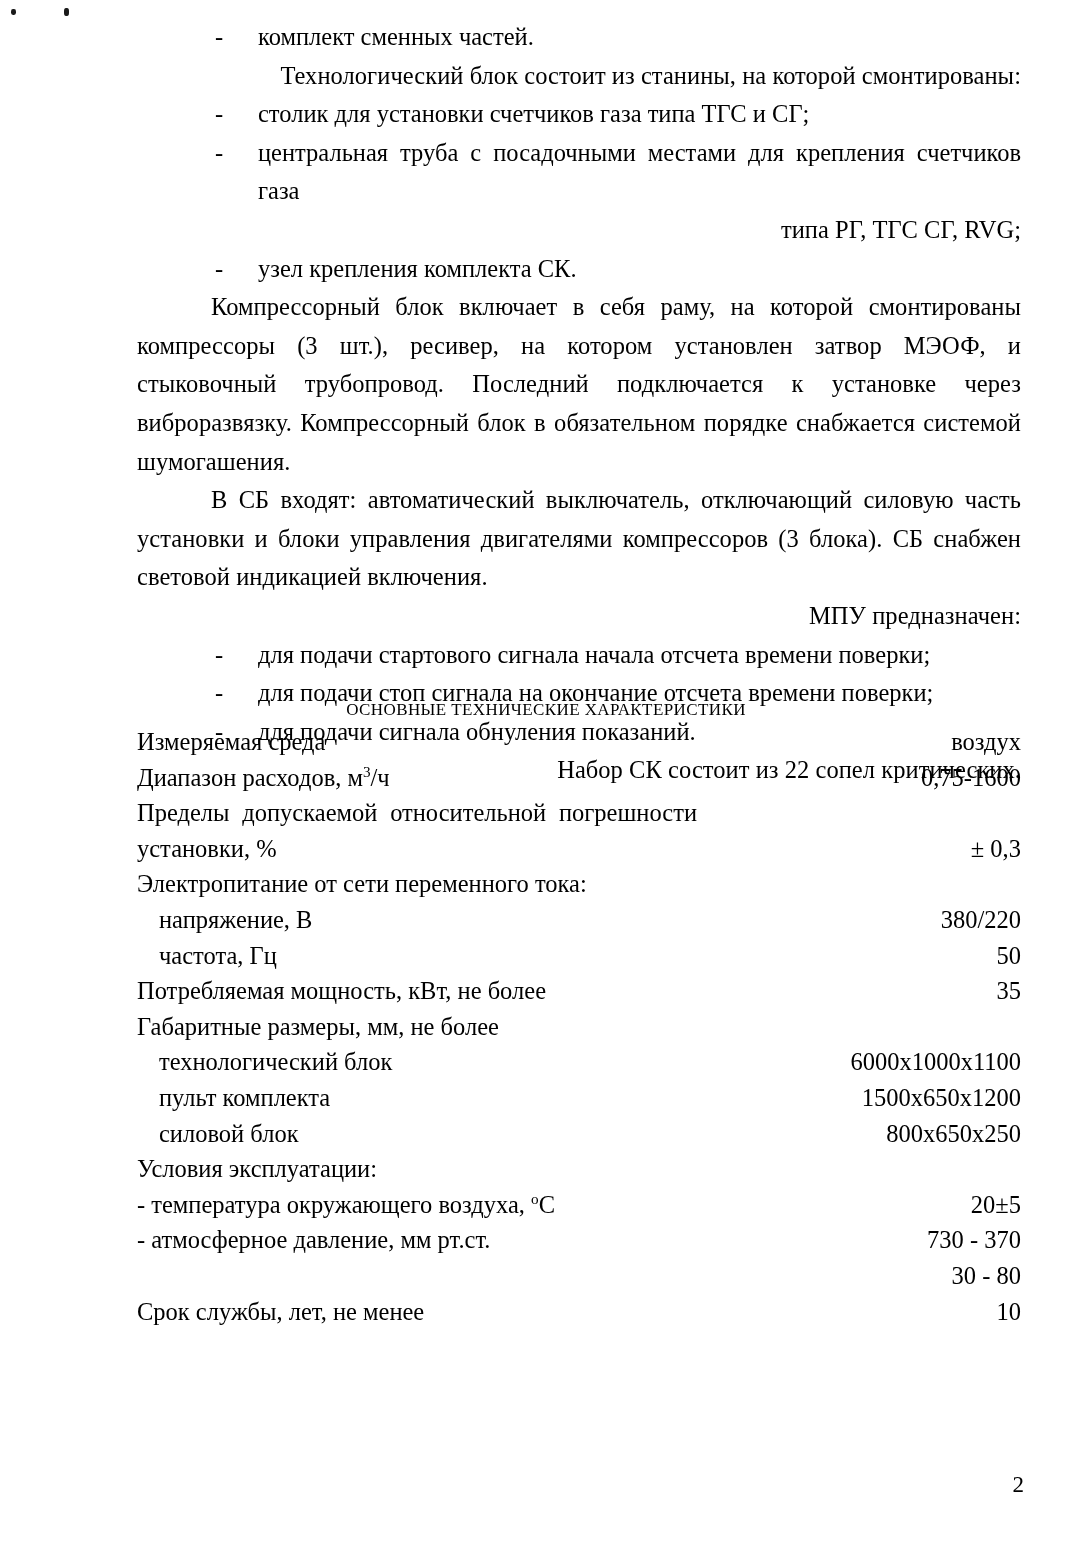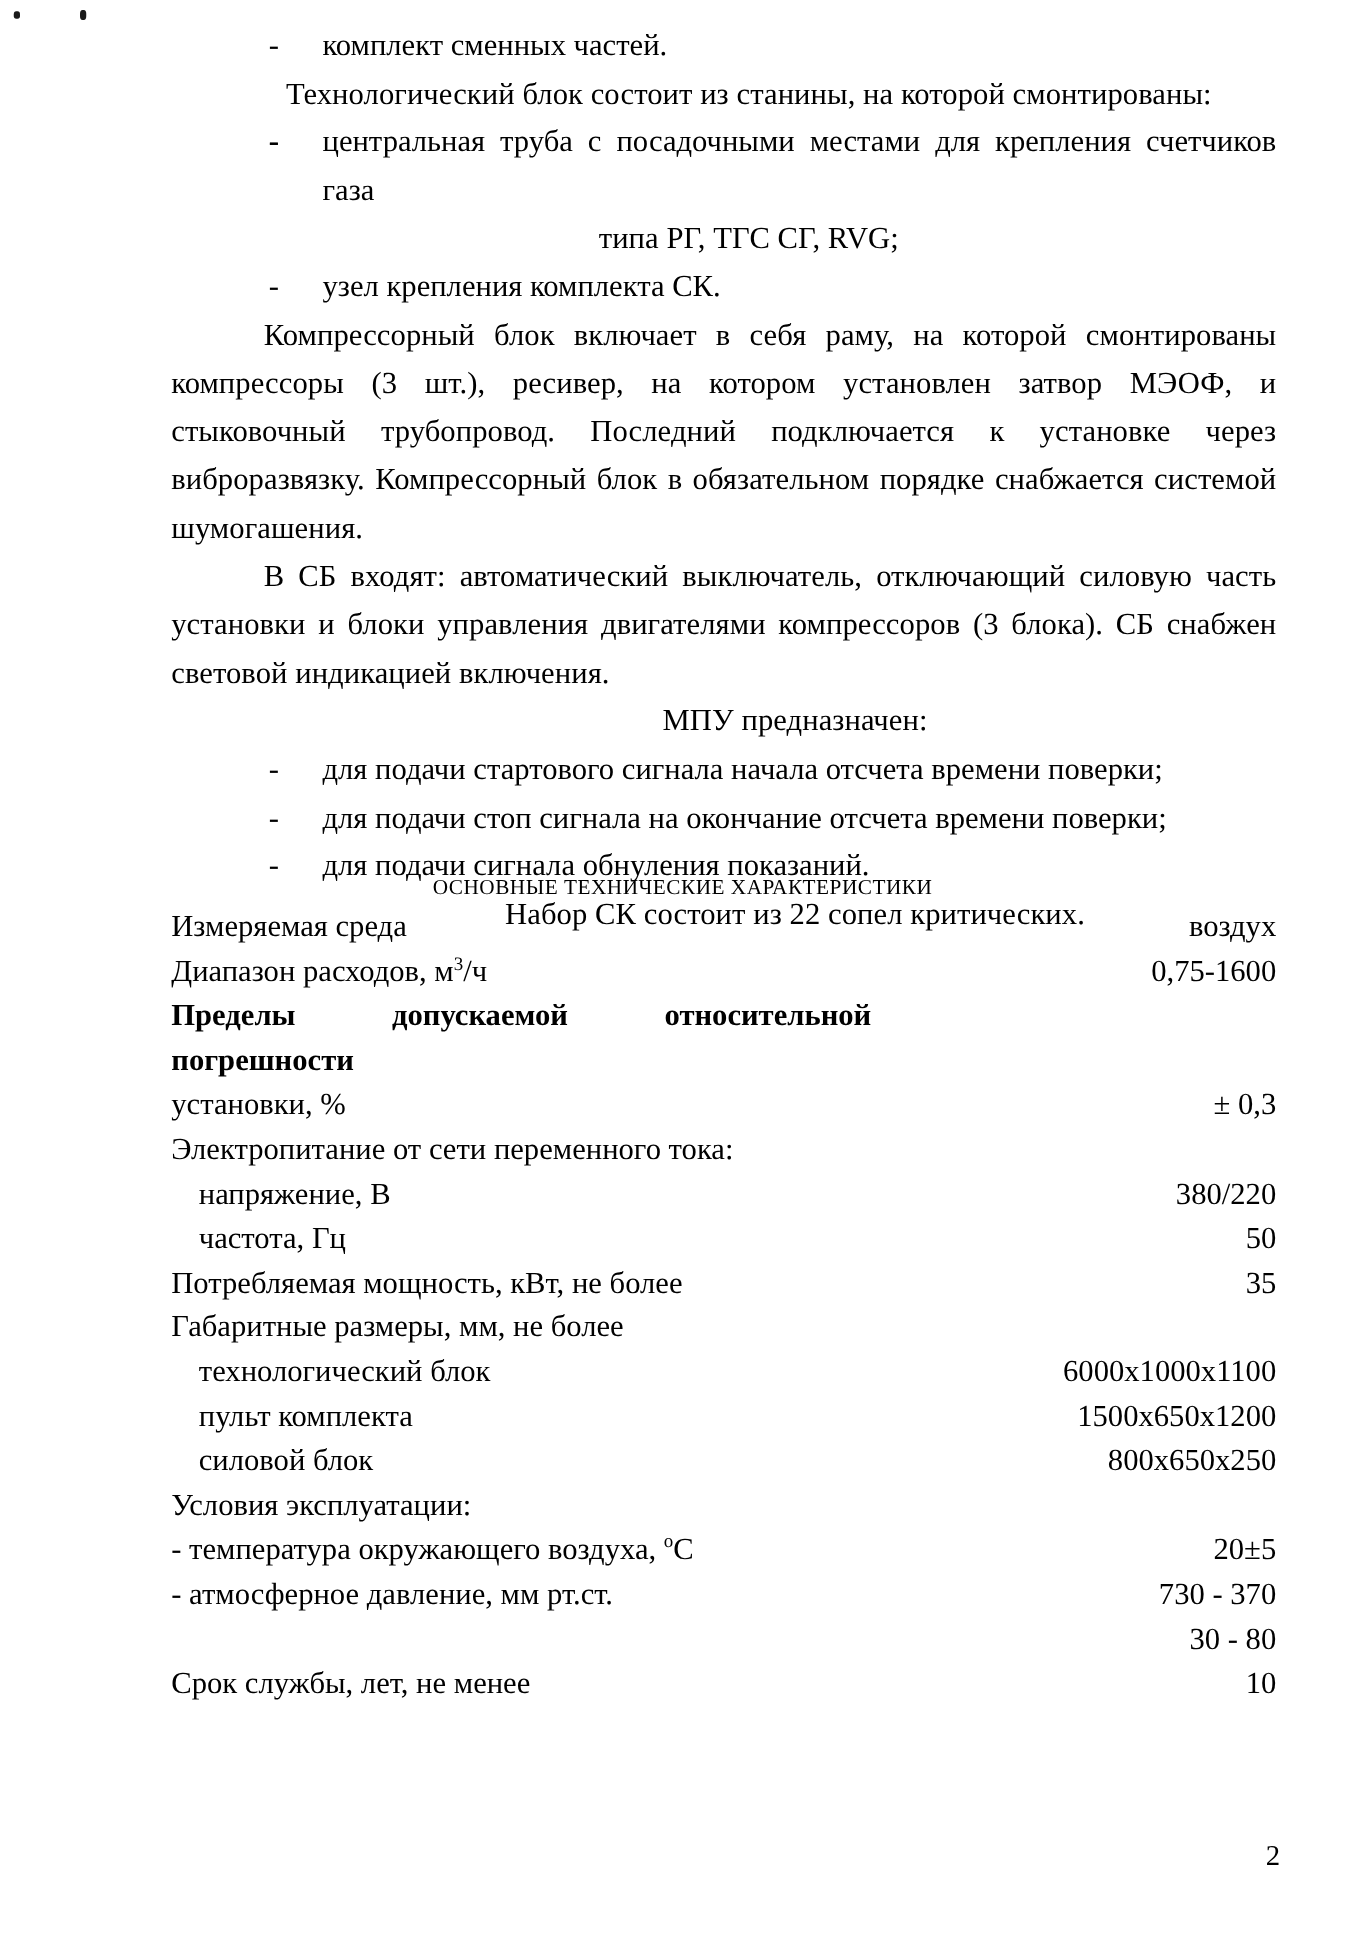--- a/index.html
+++ b/index.html
@@ -34,21 +34,21 @@
   }
 
   p.para {
     margin: 0;
     font-size: 24.5px;
     line-height: 38.6px;
     text-align: justify;
     text-indent: 74px;
     letter-spacing: 0.05px;
   }
-  p.para.nojust { text-align: center; margin-left: 40px; }
+  p.para.nojust { text-align: right; margin-left: 40px; }
 
   
   .li {
     margin: 0;
     font-size: 24.5px;
     line-height: 38.6px;
     text-align: justify;
     position: relative;
     padding-left: 121px;
   }
@@ -87,21 +87,20 @@
   .spec-row .lbl.indent1 { padding-left: 22px; font-family: Liberation Serif, serif; }
   .spec-row .val {
     position: absolute;
     right: 0;
     top: 0;
     text-align: right;
     white-space: nowrap;
   }
   .spec-row.justify-label {
     white-space: normal;
-    font-weight: bold;
   }
   .spec-row.justify-label .lbl {
     display: block;
     text-align: justify;
     text-align-last: justify;
     width: 560px;
   }
   sup {
     font-size: 0.62em;
     vertical-align: super;
@@ -125,21 +124,21 @@
 
   <div class="body-block">
 
     <div class="li last-line-left">
       <span class="dash">-</span><span>комплект сменных частей.</span>
     </div>
 
     <p class="para nojust" style="text-indent:0">Технологический блок состоит из станины, на которой смонтированы:</p>
 
     <div class="li last-line-left">
-      <span class="dash">-</span>
+      <span class="dash">-</span><span>столик для установки счетчиков газа типа ТГС и СГ;</span>
     </div>
 
     <div class="li">
       <span class="dash">-</span><span>центральная труба с посадочными местами для крепления счетчиков газа</span>
     </div>
     <p class="para nojust" style="text-indent:0">типа РГ, ТГС СГ, RVG;</p>
 
     <div class="li last-line-left">
       <span class="dash">-</span><span>узел крепления комплекта СК.</span>
     </div>

